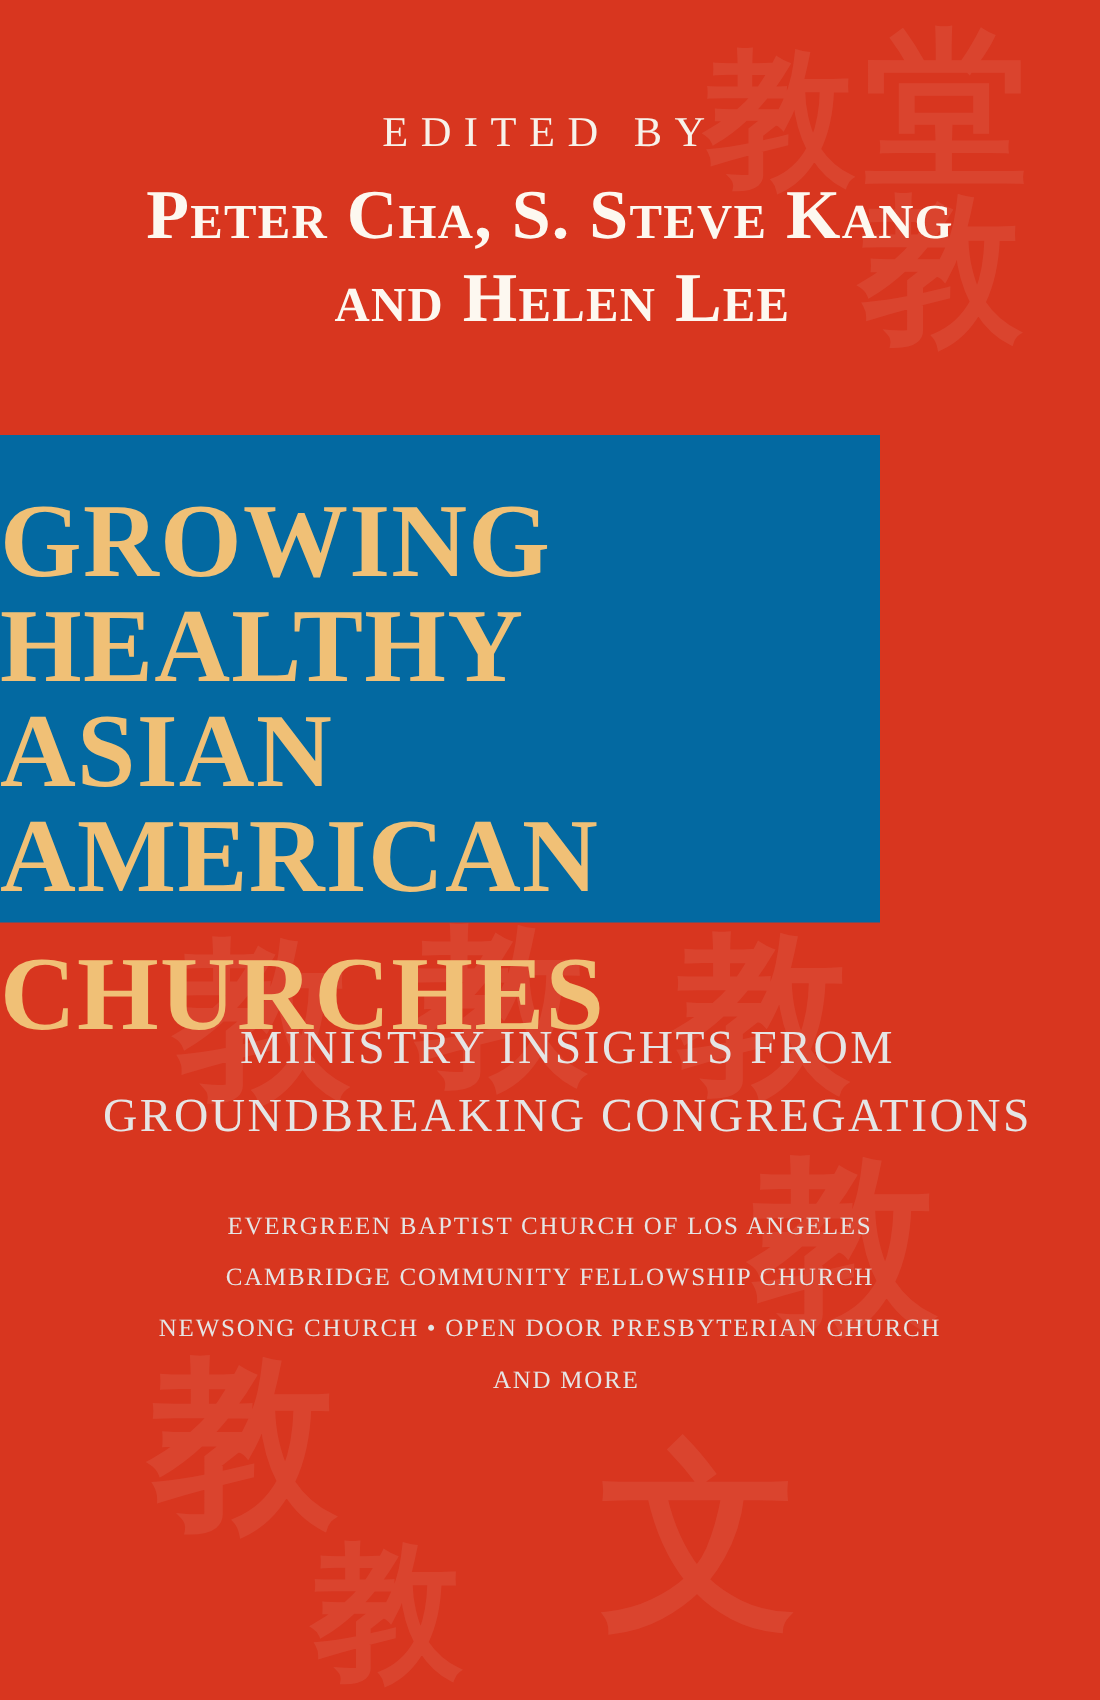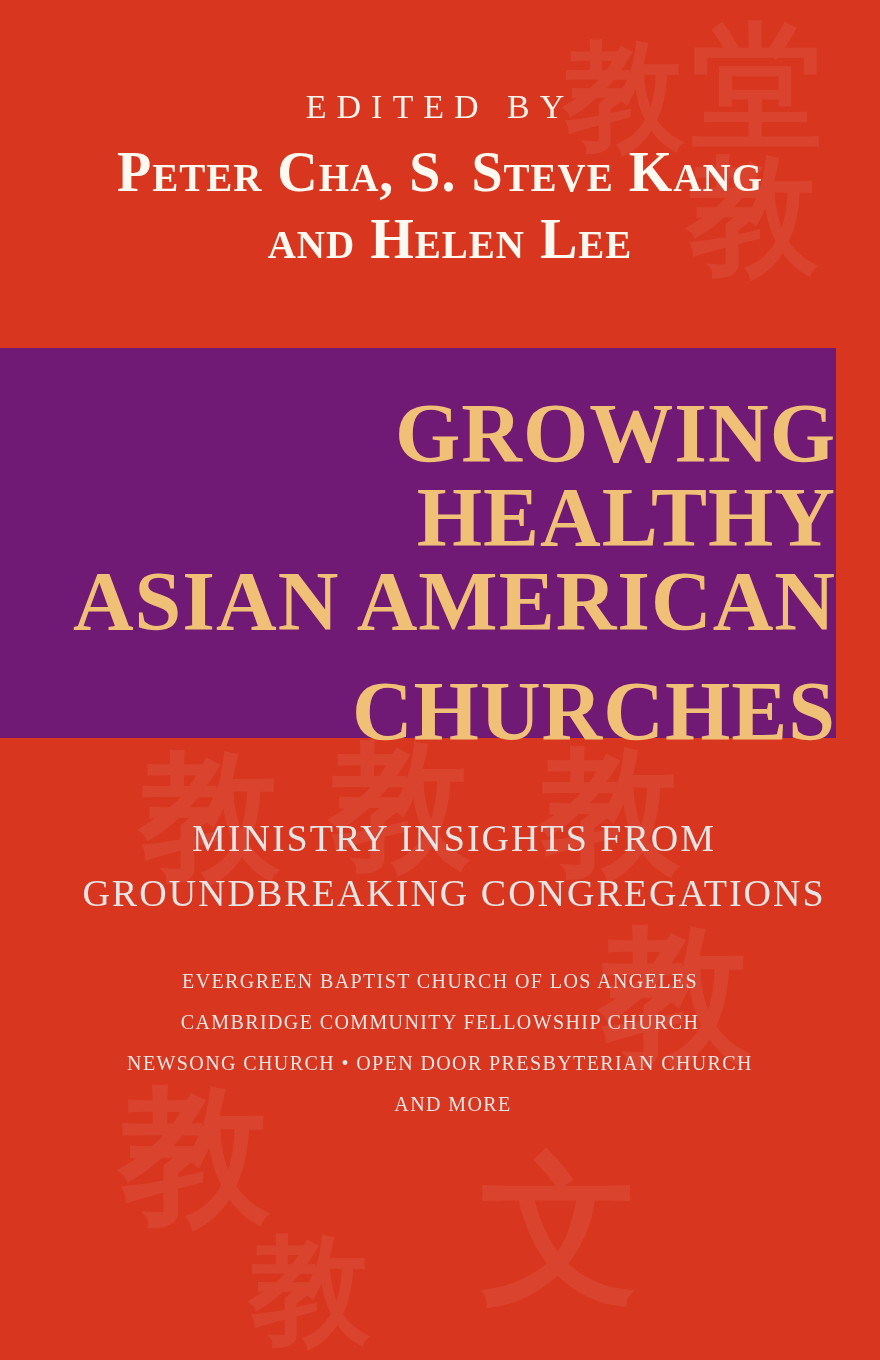--- a/index.html
+++ b/index.html
@@ -71,25 +71,25 @@
   .editor-line.second {
     margin-top: 2px;
     padding-left: 20px;
   }
 
   
   .title-band {
     position: absolute;
     top: 348px;
     left: 0;
-    width: 836px;
+    width: 704px;
     height: 390px;
-    background: #701a75;
+    background: #0369a1;
     z-index: 4;
-    text-align: right;
+    text-align: left;
   }
   .title-line {
     color: #f0c076;
     font-size: 84px;
     font-weight: 700;
     letter-spacing: 1px;
     font-variant: small-caps;
     text-transform: uppercase;
     line-height: 1.0;
   }

